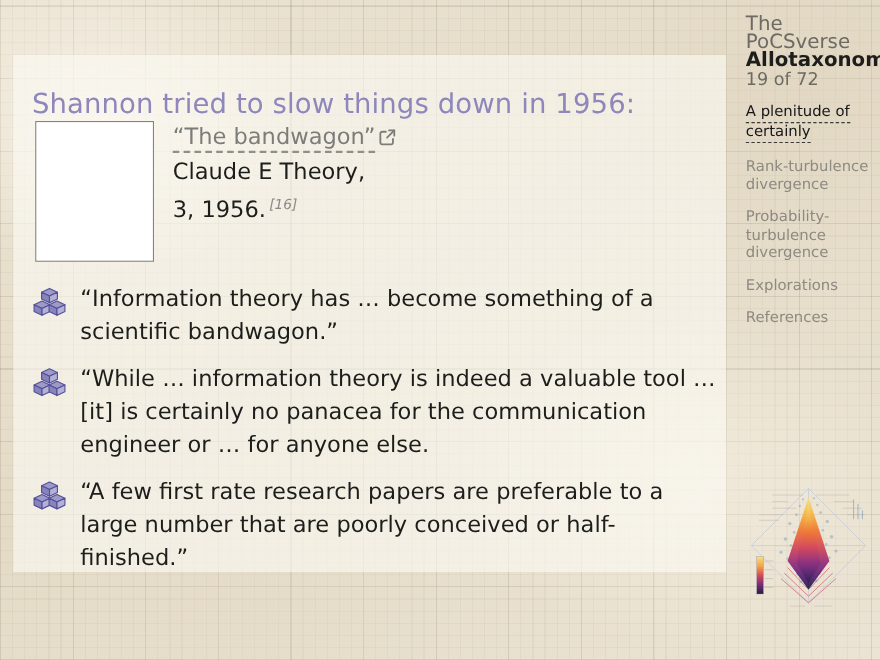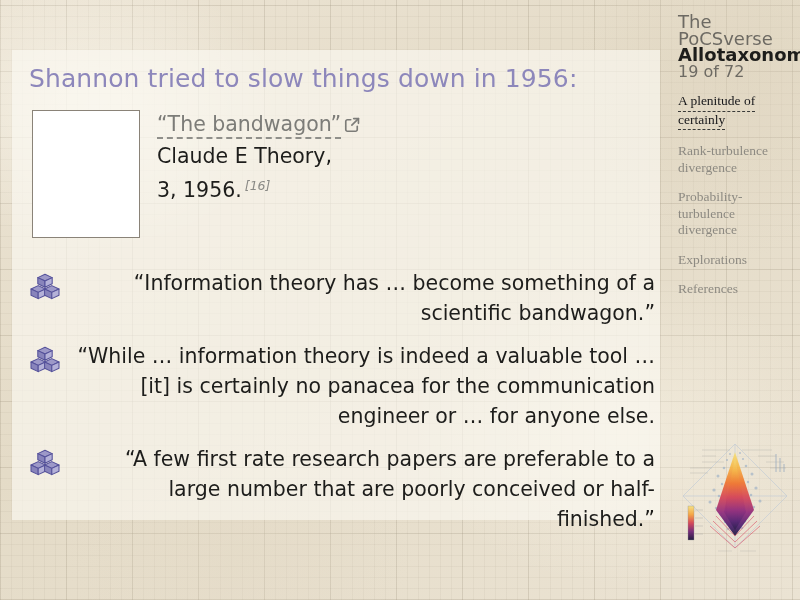--- a/index.html
+++ b/index.html
@@ -41,21 +41,21 @@
     left: 12px;
     top: 50px;
     width: 648px;
     height: 470px;
     background: rgba(252,250,243,0.62);
   }
 
   #page-title {
     position: absolute;
     left: 29px;
-    top: 64px;
+    top: 80px;
     font-size: 25px;
     color: #8d87bb;
     letter-spacing: 0.1px;
     white-space: nowrap;
   }
 
   
   #paper-thumb {
     position: absolute;
     left: 32px;
@@ -96,23 +96,22 @@
     vertical-align: 7px;
     color: #8a8a86;
     margin-left: 3px;
     font-style: italic;
   }
 
   
   #quote-list {
     position: absolute;
     left: 30px;
-    top: 268px;
+    top: 256px;
     width: 625px;
-    text-align: right;
   }
   .quote-item {
     position: relative;
     display: flex;
     align-items: flex-start;
     margin-bottom: 13px;
   }
   .bullet-icon {
     flex: 0 0 auto;
     width: 30px;
@@ -148,21 +147,20 @@
     line-height: 16.5px;
     color: #6d6a63;
     margin-bottom: 13px;
   }
   .nav-item {
     font-size: 13.5px;
     line-height: 16.5px;
     color: #8d8a82;
     margin-bottom: 13px;
     cursor: pointer;
-    font-family: Liberation Serif, serif;
   }
   .nav-item.active {
     color: #17171a;
   }
   .nav-item.active .nav-line {
     border-bottom: 1px dashed #3a3a38;
     display: inline-block;
     padding-bottom: 1px;
   }
 

